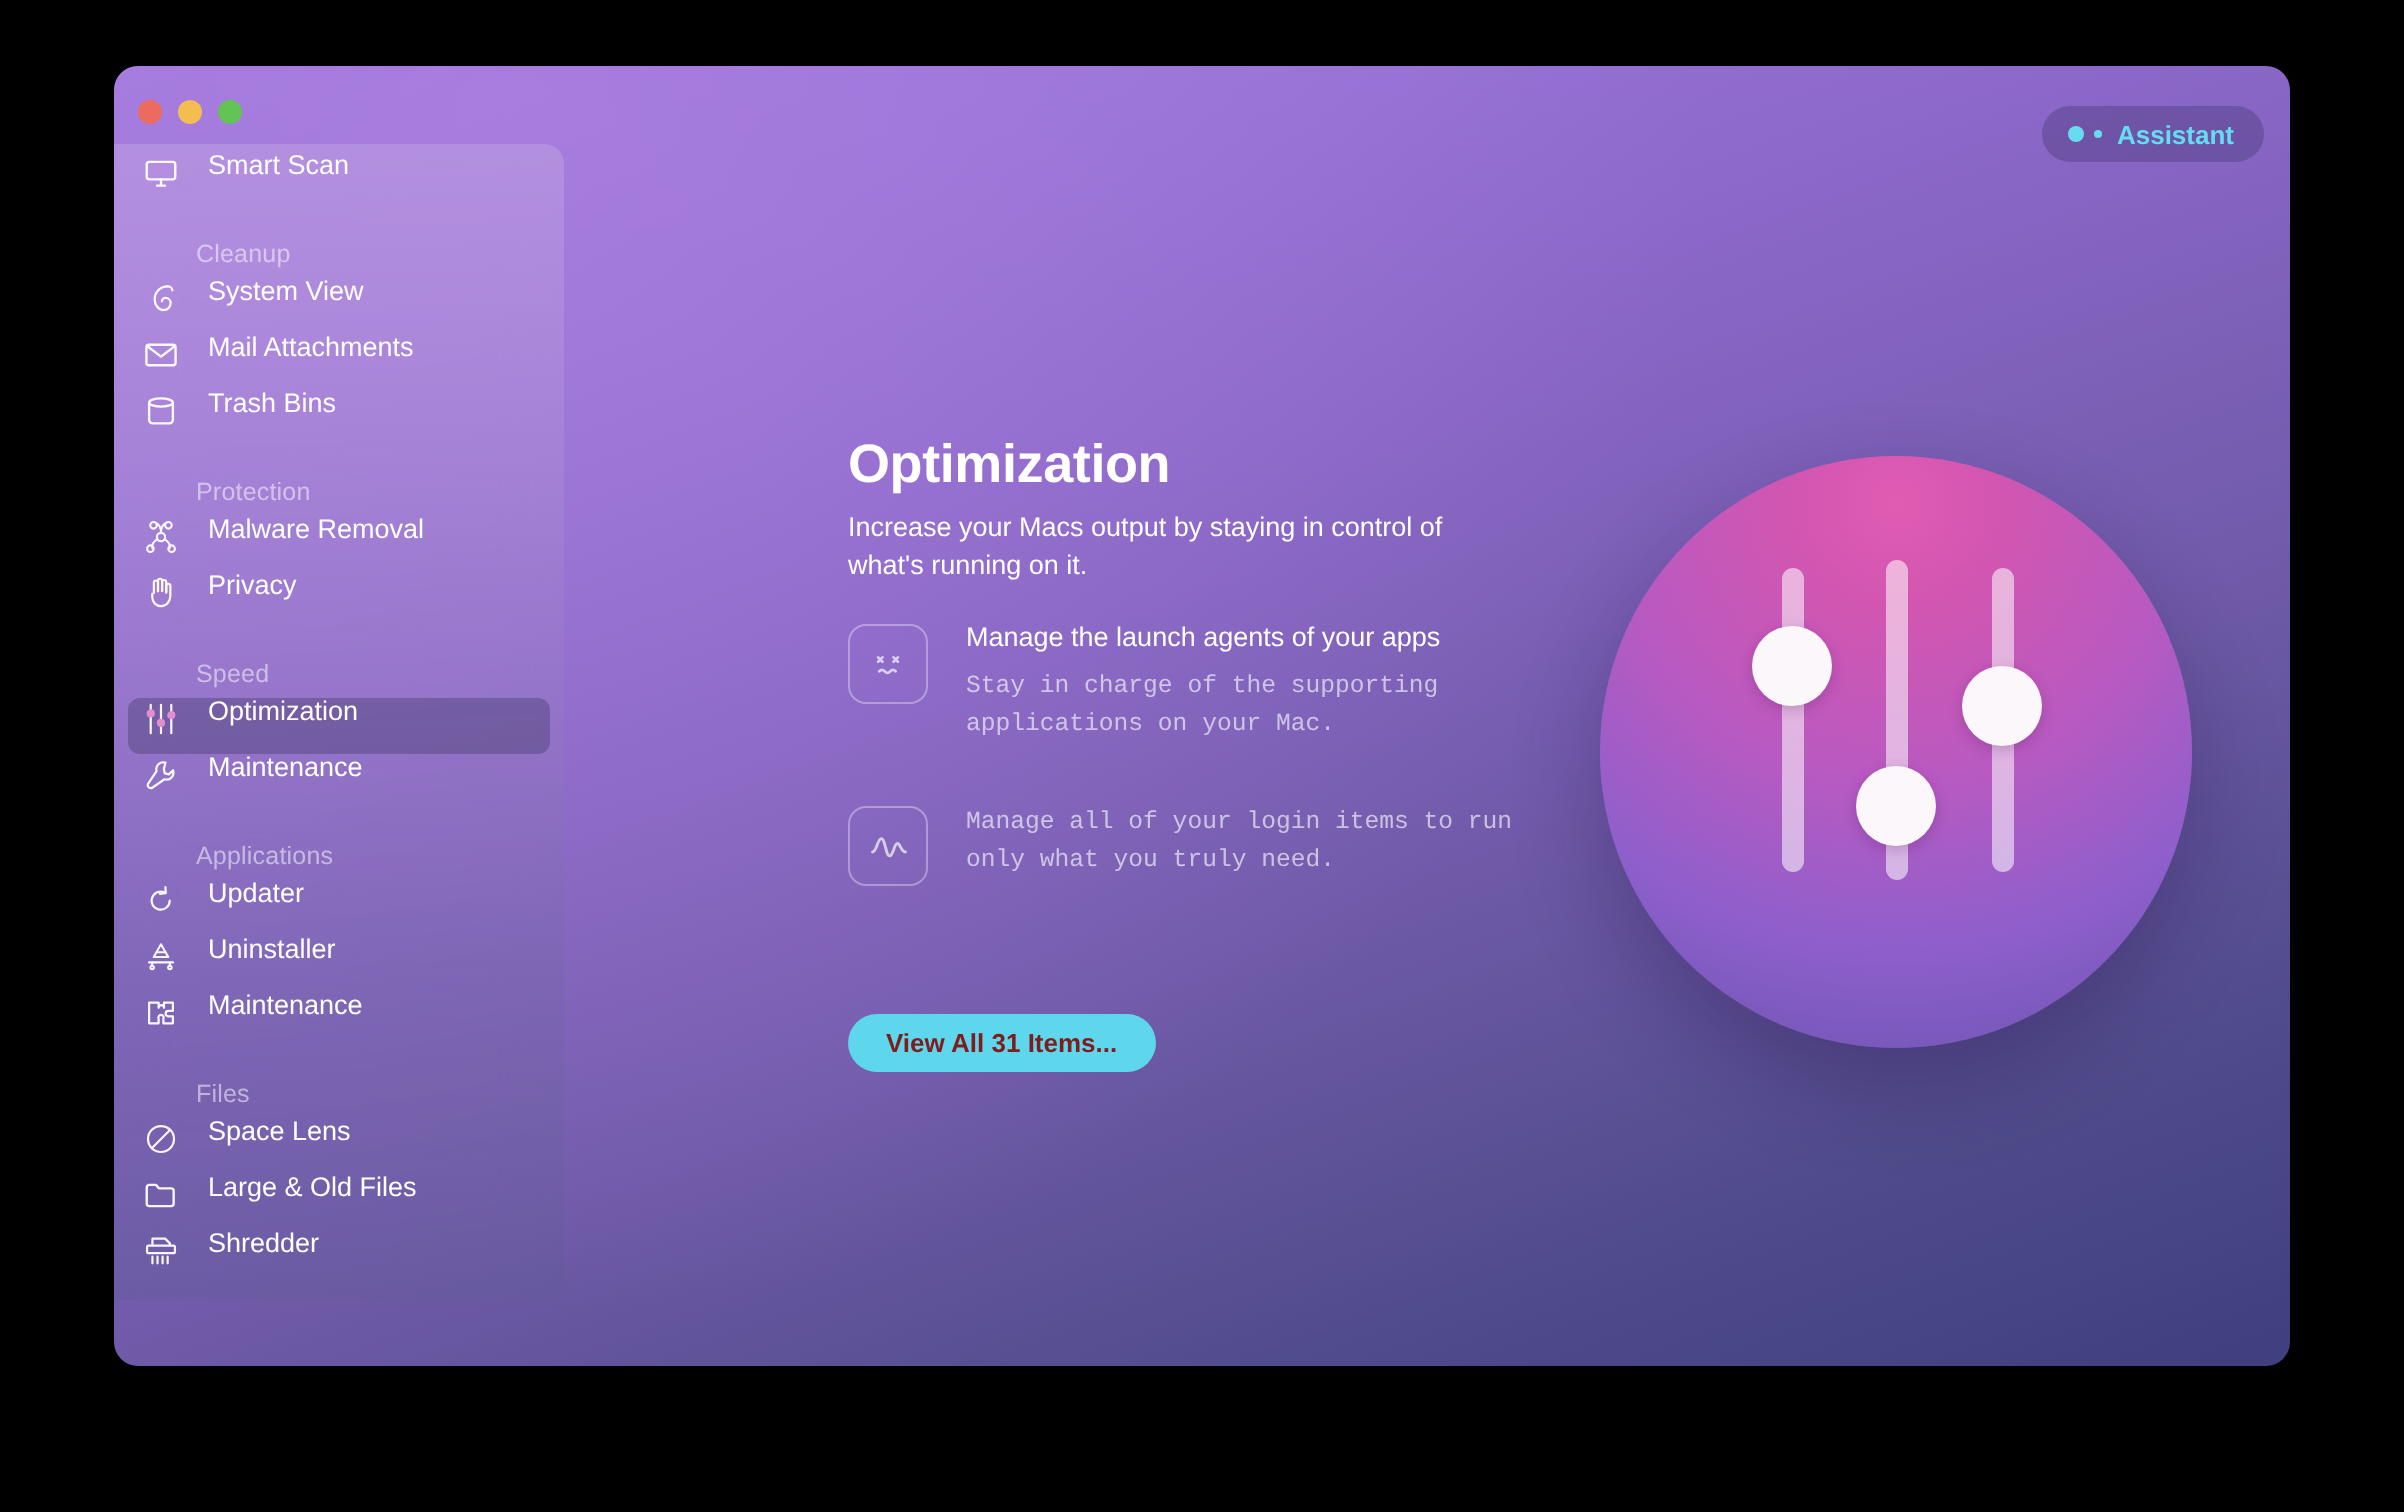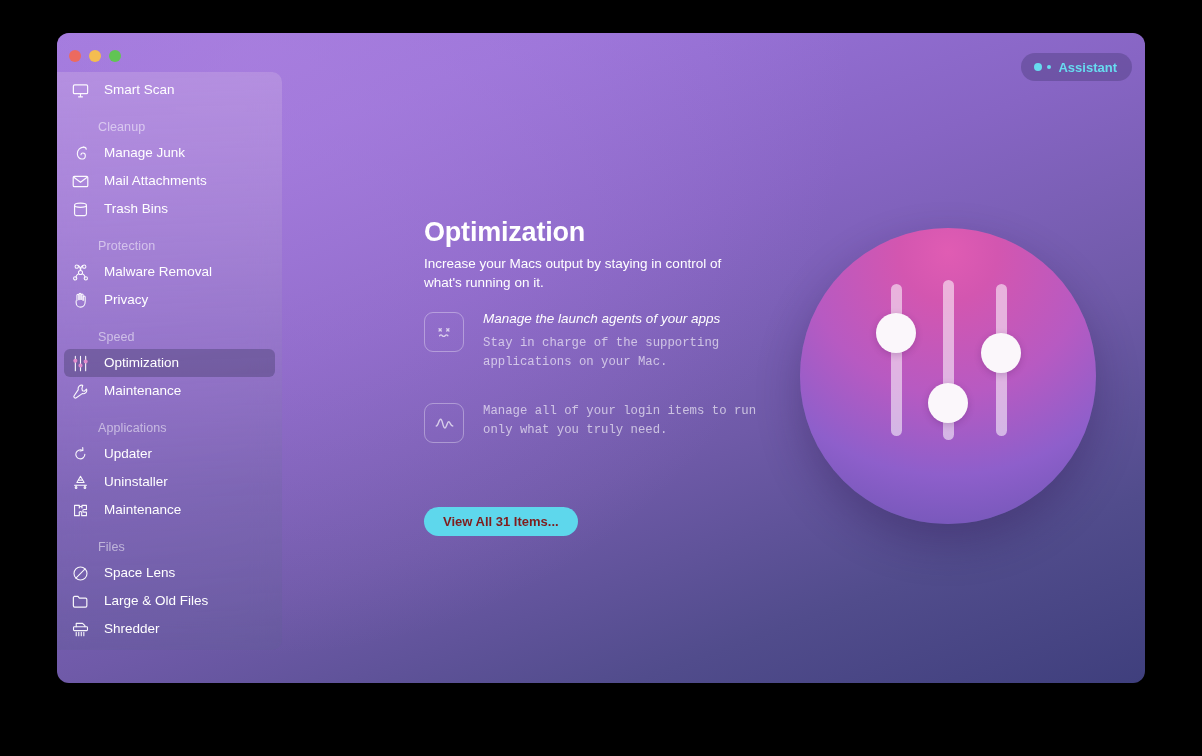--- a/index.html
+++ b/index.html
@@ -123,21 +123,20 @@
   .nav-group-label {
     color: rgba(255,255,255,0.52);
     font-size: 12.5px;
     padding: 0 0 0 41px;
     margin: 16px 0 5px 0;
     letter-spacing: 0.1px;
   }
 
   .nav-item {
     display: flex;
-    align-items: center;
     height: 28px;
     margin: 0 7px;
     padding-left: 6px;
     border-radius: 6px;
     color: #ffffff;
     font-size: 13.5px;
     cursor: pointer;
     user-select: none;
     gap: 14px;
   }
@@ -207,21 +206,20 @@
     align-items: center;
     justify-content: center;
     margin-top: 2px;
   }
   .feature-body { padding-top: 1px; }
   .feature-title {
     font-size: 13.5px;
     color: #ffffff;
     margin-bottom: 7px;
     line-height: 1.2;
-    font-style: italic;
   }
   .feature-desc {
     font-size: 12.3px;
     line-height: 1.55;
     color: rgba(255,255,255,0.62);
     max-width: 280px;
     font-family: Liberation Mono, monospace;
   }
 
   .view-all-btn {
@@ -303,21 +301,21 @@
       </div>
 
       <div class="nav-group-label">Cleanup</div>
       <div class="nav-item">
         <span class="nav-icon">
           <svg width="19" height="19" viewBox="0 0 24 24" fill="none" stroke="#fff" stroke-width="1.4" stroke-linecap="round" stroke-linejoin="round">
             <path d="M16 4c-4 0-8 3.2-8 8.4 0 3.1 2.4 6.6 5.5 6.6 2.6 0 4.6-1.9 4.6-4.3 0-2-1.4-3.4-3.1-3.4-1.4 0-2.4 1-2.4 2.2"></path>
             <path d="M16 4c1.8 0 3.2 1.1 3.2 2.6"></path>
           </svg>
         </span>
-        <span class="nav-label">Manage Junk</span>
+        <span class="nav-label">System View</span>
       </div>
       <div class="nav-item">
         <span class="nav-icon">
           <svg width="19" height="19" viewBox="0 0 24 24" fill="none" stroke="#fff" stroke-width="1.5" stroke-linecap="round" stroke-linejoin="round">
             <rect x="2.8" y="5.5" width="18.4" height="13" rx="1.6"></rect>
             <path d="M3.6 6.6 12 13l8.4-6.4"></path>
           </svg>
         </span>
         <span class="nav-label">Mail Attachments</span>
       </div>

